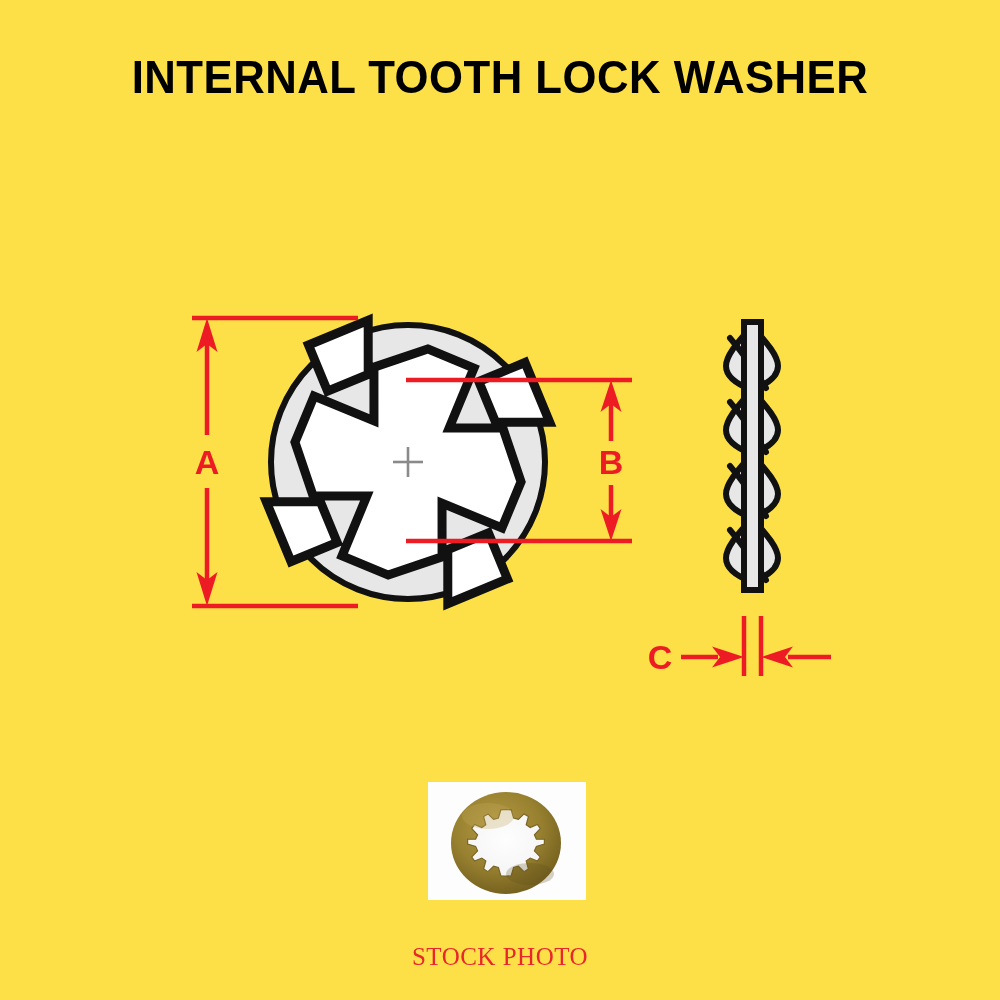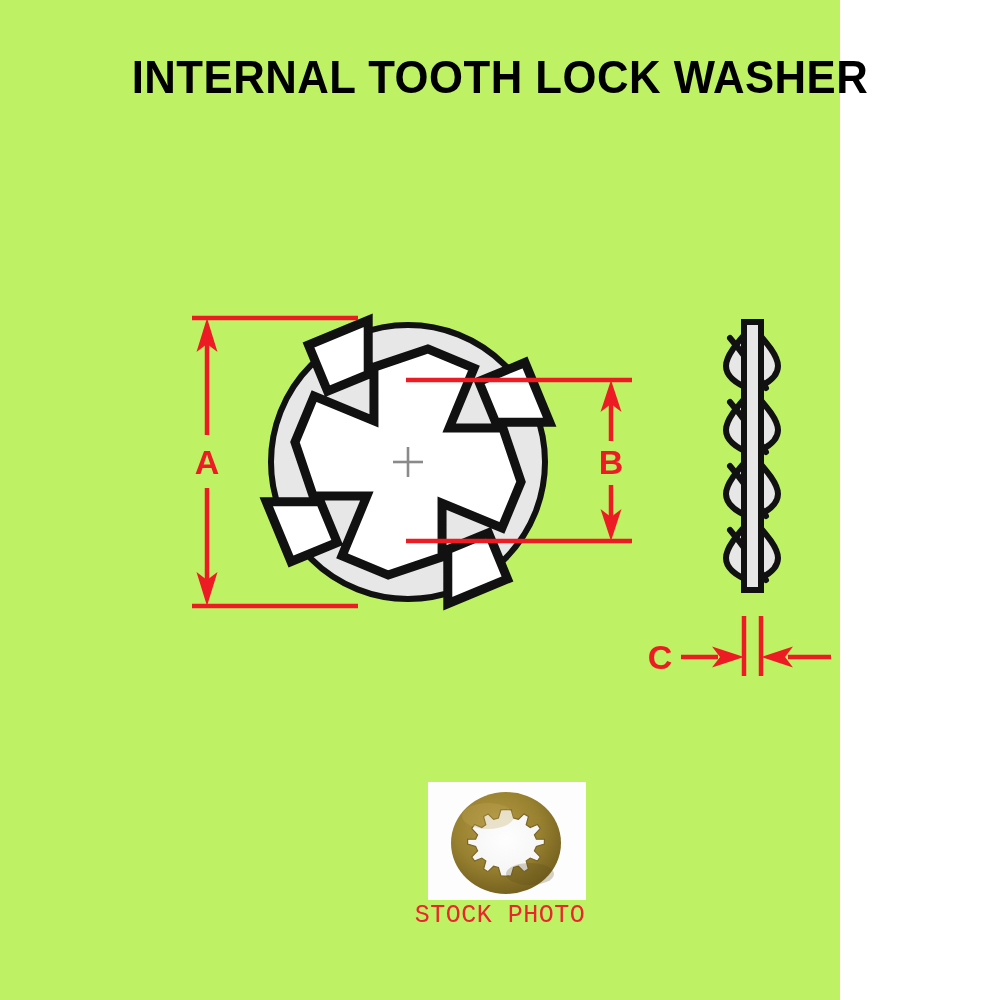--- a/index.html
+++ b/index.html
@@ -11,23 +11,23 @@
   body {
     width: 1000px;
     height: 1000px;
     position: relative;
     overflow: hidden;
     font-family: "Liberation Sans", sans-serif;
   }
   #page {
     position: absolute;
     left: 0; top: 0;
-    width: 840px;
+    width: 1000px;
     height: 1000px;
-    background: #bef264;
+    background: #fde047;
   }
   #title {
     position: absolute;
     left: 0;
     top: 52px;
     width: 1000px;
     text-align: center;
     font-family: "Liberation Sans", sans-serif;
     font-weight: bold;
     font-size: 47px;
@@ -41,24 +41,24 @@
   #drawing {
     position: absolute;
     left: 0;
     top: 0;
     width: 1000px;
     height: 1000px;
   }
   #stock-caption {
     position: absolute;
     left: 0;
-    top: 901px;
+    top: 943px;
     width: 1000px;
     text-align: center;
-    font-family: Liberation Mono, monospace;
+    font-family: Liberation Serif, serif;
     font-size: 25px;
     font-weight: normal;
     letter-spacing: 0.5px;
     color: #E8262B;
     white-space: nowrap;
   }
   .dim-label {
     font-family: "Liberation Sans", sans-serif;
     font-size: 34px;
     font-weight: bold;

